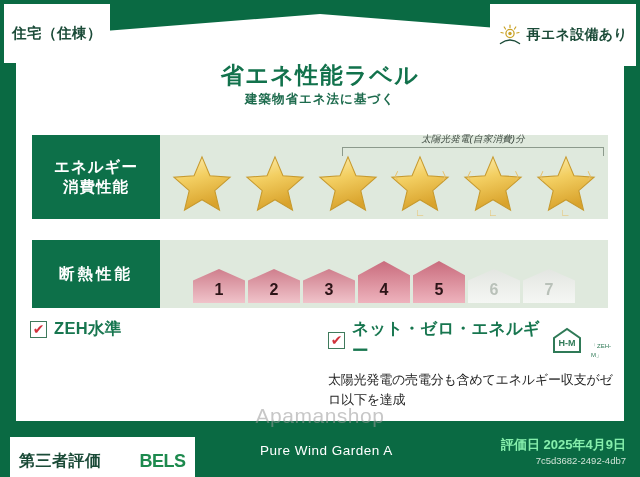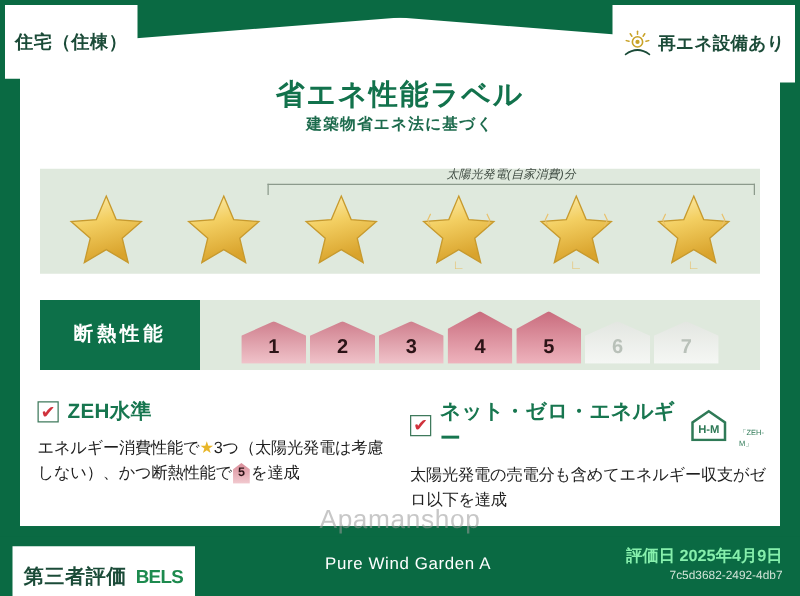--- a/index.html
+++ b/index.html
@@ -56,21 +56,21 @@
     letter-spacing: 1.5px; margin-top: 5px;
   }
 
   
   .metric-row {
     position: absolute; left: 32px; right: 32px;
     display: flex; align-items: stretch;
     z-index: 6;
   }
   #row-energy { top: 135px; height: 84px; }
-  #row-insul  { top: 240px; height: 56px; text-align: center; }
+  #row-insul  { top: 240px; height: 68px; text-align: center; }
 
   .metric-label {
     width: 128px; flex: none;
     background: #0d7049;
     display: flex; flex-direction: column;
     align-items: center; justify-content: center;
     color: #ffffff; font-weight: bold;
     font-size: 15.5px; line-height: 1.28; letter-spacing: 1px;
   }
   #row-insul .metric-label { font-size: 15.5px; letter-spacing: 3px; }
@@ -160,21 +160,21 @@
   #footer {
     position: absolute; left: 0; right: 0; bottom: 0; height: 48px;
     background: #0a6a43; z-index: 8;
   }
   #bels-badge {
     position: absolute; left: 10px; top: 8px;
     background: #ffffff; padding: 14px 9px;
     display: flex; align-items: center; gap: 7px;
   }
   #bels-jp { font-size: 16px; font-weight: bold; color: #1b4b38; letter-spacing: .5px; }
-  #bels-en { font-size: 15px; font-weight: bold; color: #1d8a4e; letter-spacing: -.5px; }
+  #bels-en { font-size: 18px; font-weight: bold; color: #1d8a4e; letter-spacing: -.5px; margin-left: 31px; }
   #property-name {
     position: absolute; left: 212px; top: 14px;
     color: #ffffff; font-size: 13.5px; letter-spacing: .5px; margin-left: 48px;
   }
   #eval-date {
     position: absolute; right: 14px; top: 7px;
     color: #86efac; font-size: 13px; font-weight: bold;
   }
   #eval-id {
     position: absolute; right: 14px; top: 26px;
@@ -215,20 +215,24 @@
     </svg>
     <span class="t">再エネ設備あり</span>
   </div>
 
   <div id="title-block">
     <div id="title-main">省エネ性能ラベル</div>
     <div id="title-sub">建築物省エネ法に基づく</div>
   </div>
 
   <div class="metric-row" id="row-energy">
+    <div class="metric-label">
+      <span>エネルギー</span>
+      <span>消費性能</span>
+    </div>
     <div class="metric-value">
 
       <div id="solar-note">太陽光発電(自家消費)分</div>
       <div id="solar-bracket"></div>
 
       <div id="stars-wrap">
         <div class="star-cell">
           <svg viewBox="0 0 64 64">
               <defs>
                 <linearGradient id="g1" x1="0" y1="0" x2="0.3" y2="1">
@@ -293,23 +297,20 @@
         <div class="grade off">7</div>
       </div>
     </div>
   </div>
 
   <div class="achieve" id="achieve-zeh">
     <div class="achieve-head">
       <span class="chk">✔</span>
       <span class="achieve-title">ZEH水準</span>
     </div>
-    <div class="achieve-body">
-      <span>エネルギー消費性能で</span><span class="inline-star">★</span><span>3つ（太陽光発電は考慮しない）、かつ断熱性能で</span><span class="inline-grade">5</span><span>を達成</span>
-    </div>
   </div>
 
   <div class="achieve" id="achieve-net">
     <div class="achieve-head">
       <span class="chk">✔</span>
       <span class="achieve-title">ネット・ゼロ・エネルギー</span>
       <svg id="zehm-logo" viewBox="0 0 34 26">
         <path d="M4 25 L4 11 L17 2 L30 11 L30 25 Z" fill="#ffffff" stroke="#2f7a57" stroke-width="2"></path>
         <text x="17" y="19" font-size="9" font-weight="bold" fill="#2f7a57" text-anchor="middle" font-family="Liberation Sans">H-M</text>
       </svg>

